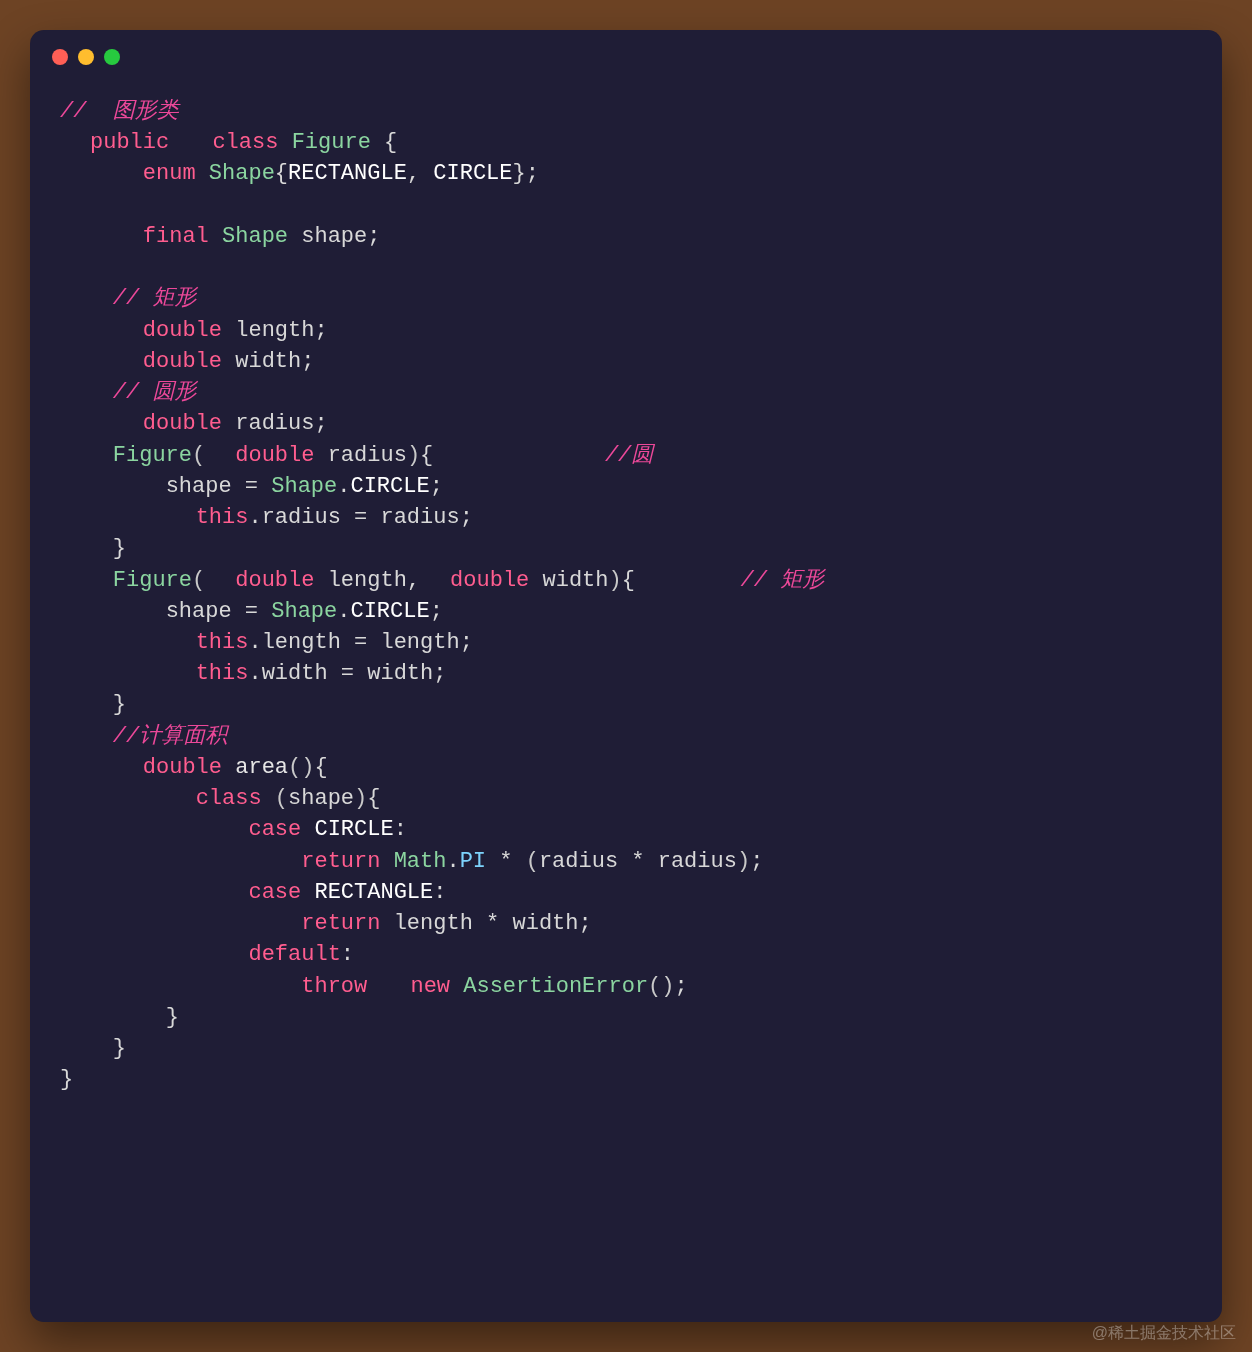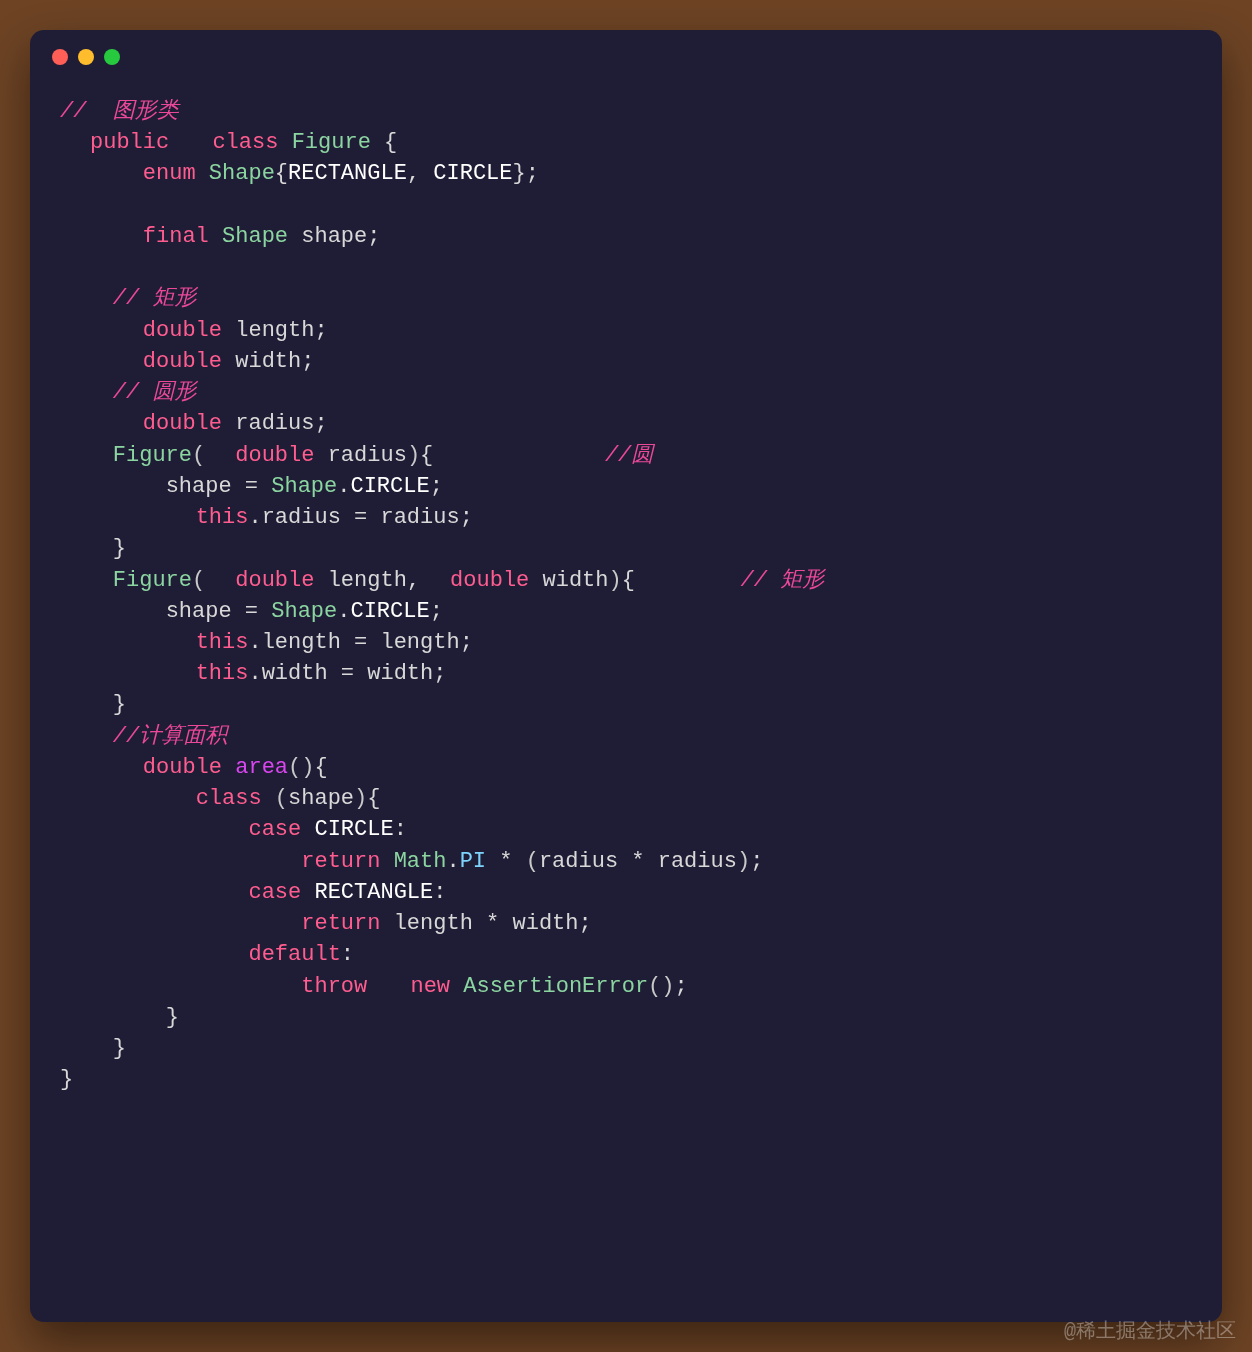--- a/index.html
+++ b/index.html
@@ -51,29 +51,29 @@
   }
 
   .tok-comment  { color: #ec4899; font-style: italic; }
   .tok-keyword  { color: #ff5d8f; margin-left: 30px; }
   .tok-type     { color: #8bd5a0; margin-top: 41px; }   
   .tok-enum     { color: #ffffff; }   
   .tok-ident    { color: #d8d8d8; }
   .tok-punct    { color: #d8d8d8; }
   .tok-paren    { color: #c9c9c9; }
   .tok-const    { color: #7dd3fc; }   
-  .tok-method   { color: #d946ef; }
+  .tok-method   { color: #e5e5e5; }
 
   .watermark {
     position: absolute;
     right: 16px;
     bottom: 8px;
     color: rgba(255,255,255,0.35);
-    font-size: 20px;
-    font-family: Liberation Mono, monospace;
+    font-size: 16px;
+    font-family: Liberation Sans, sans-serif;
   }
 </style>
 </head>
 <body>
 
 <div class="code-window">
   <div class="titlebar">
     <span class="traffic-dot dot-red"></span>
     <span class="traffic-dot dot-yellow"></span>
     <span class="traffic-dot dot-green"></span>

